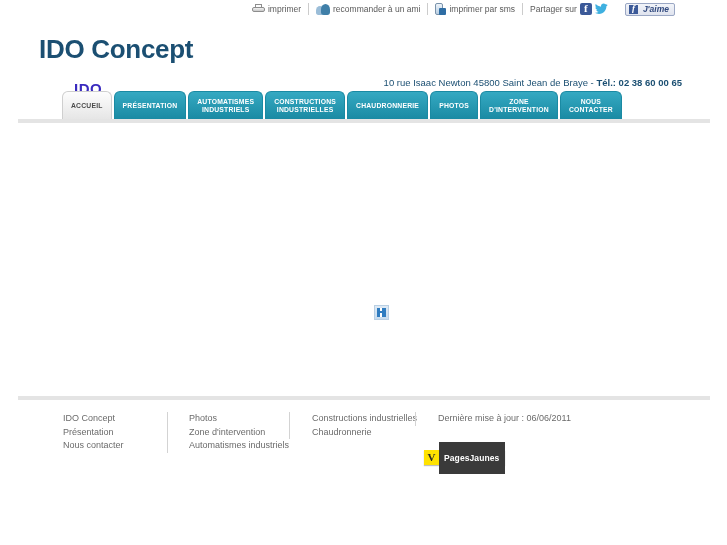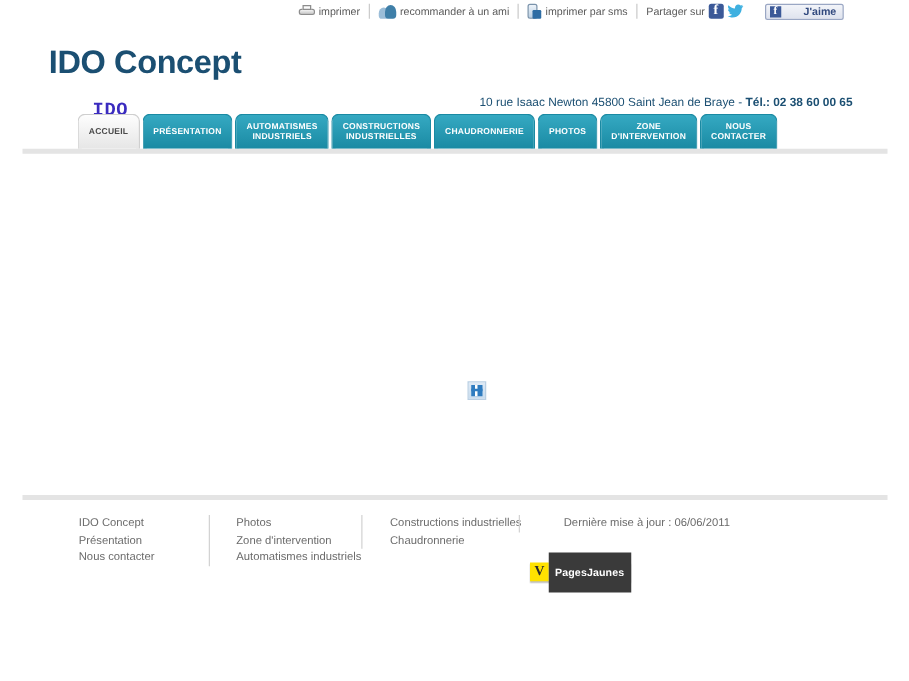--- a/index.html
+++ b/index.html
@@ -147,28 +147,29 @@
     width: 13px; height: 12px;
     position: relative;
     flex: none;
   }
   .ico-tw svg { display:block; }
 
   
   .fb-like {
     display: flex;
     align-items: center;
-    gap: 18px;
+    gap: 5px;
     height: 13px;
     margin-left: 10px;
     padding: 0 5px 0 3px;
     background: linear-gradient(#f2f4f9, #dfe3ee);
     border: 1px solid #9aa7c4;
     border-radius: 2px;
     box-sizing: border-box;
+    font-style: italic;
   }
   .fb-like .lbl {
     color: #31497e;
     font-size: 8.5px;
     font-weight: bold;
     line-height: 11px;
   }
   .ico-fb-sm {
     width: 9px; height: 9px;
     background: #3b5998;
@@ -197,21 +198,21 @@
     letter-spacing: -0.3px;
     font-family: "Liberation Sans", sans-serif;
   }
   .logo-ido {
     position: absolute;
     left: 74px;
     top: 80px;
     font-size: 15px;
     font-weight: bold;
     color: #3a2bbf;
-    font-family: Liberation Mono, monospace;
+    font-family: Liberation Sans, sans-serif;
     letter-spacing: 0.5px;
   }
   .contact-line {
     position: absolute;
     right: 45px;
     top: 77px;
     font-size: 9.5px;
     color: #1b4f72;
     white-space: nowrap;
     text-align: right;
@@ -324,21 +325,21 @@
     display: flex;
     align-items: flex-start;
   }
   .fcol {
     padding: 0 0 0 10px;
     box-sizing: border-box;
   }
   .fcol.c1 { margin-left: 55px; width: 112px; padding-left: 8px; }
   .fcol.c2 { width: 122px; border-left: 1px solid #d3d3d3; padding-left: 21px; }
   .fcol.c3 { width: 126px; border-left: 1px solid #d3d3d3; padding-left: 22px; }
-  .fcol.c4 { width: 200px; border-left: 1px solid #d3d3d3; padding-left: 35px; }
+  .fcol.c4 { width: 200px; border-left: 1px solid #d3d3d3; padding-left: 22px; }
   .fcol a, .fcol .ftxt {
     display: block;
     color: #6b6b6b;
     font-size: 9px;
     line-height: 13.5px;
     text-decoration: none;
     white-space: nowrap;
   }
   .fcol .maj { color: #6b6b6b; font-size: 9px; line-height: 13.5px; white-space: nowrap;}
   .fcol .links { font-size: 9px; line-height: 14px; color:#6b6b6b; white-space: nowrap;}

